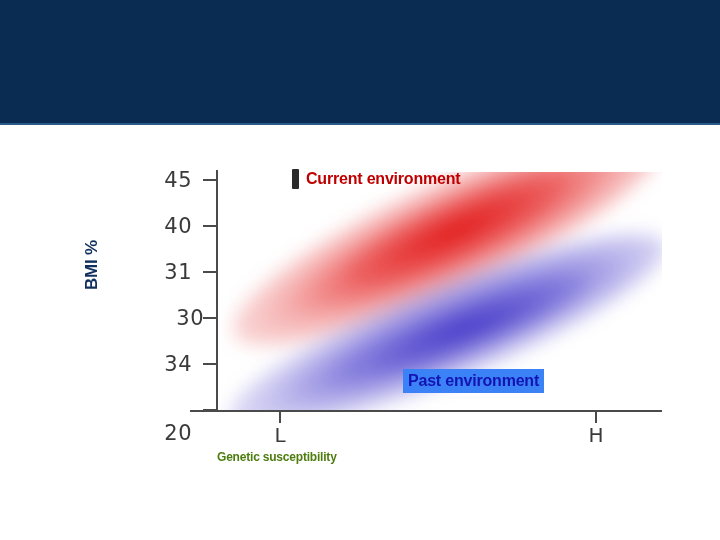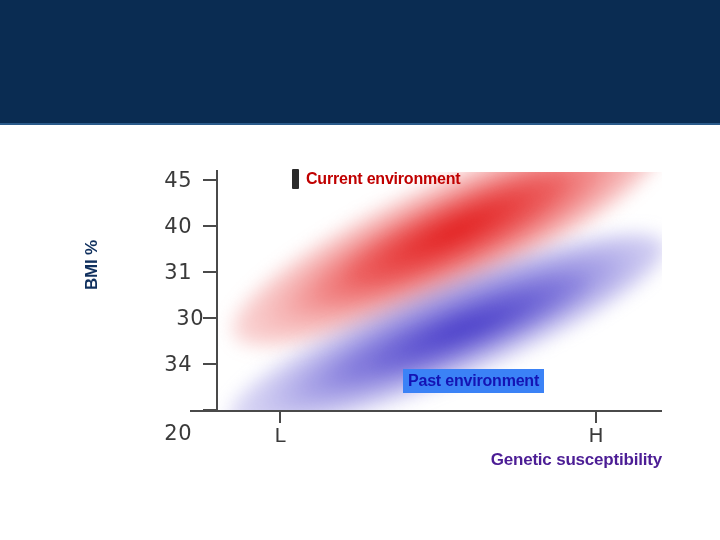--- a/index.html
+++ b/index.html
@@ -228,24 +228,24 @@
     letter-spacing: -0.2px;
     white-space: nowrap;
   }
 
   
   #xlabel {
     position: absolute;
     left: 217px;
     top: 325px;
     width: 445px;
-    text-align: right;
-    font-size: 17px;
-    font-weight: bold;
-    color: #4c1d95;
+    text-align: left;
+    font-size: 12px;
+    font-weight: bold;
+    color: #4d7c0f;
     letter-spacing: -0.2px;
   }
   #ylabel {
     position: absolute;
     left: 32px;
     top: 130px;
     width: 120px;
     text-align: center;
     font-size: 17px;
     font-weight: bold;

